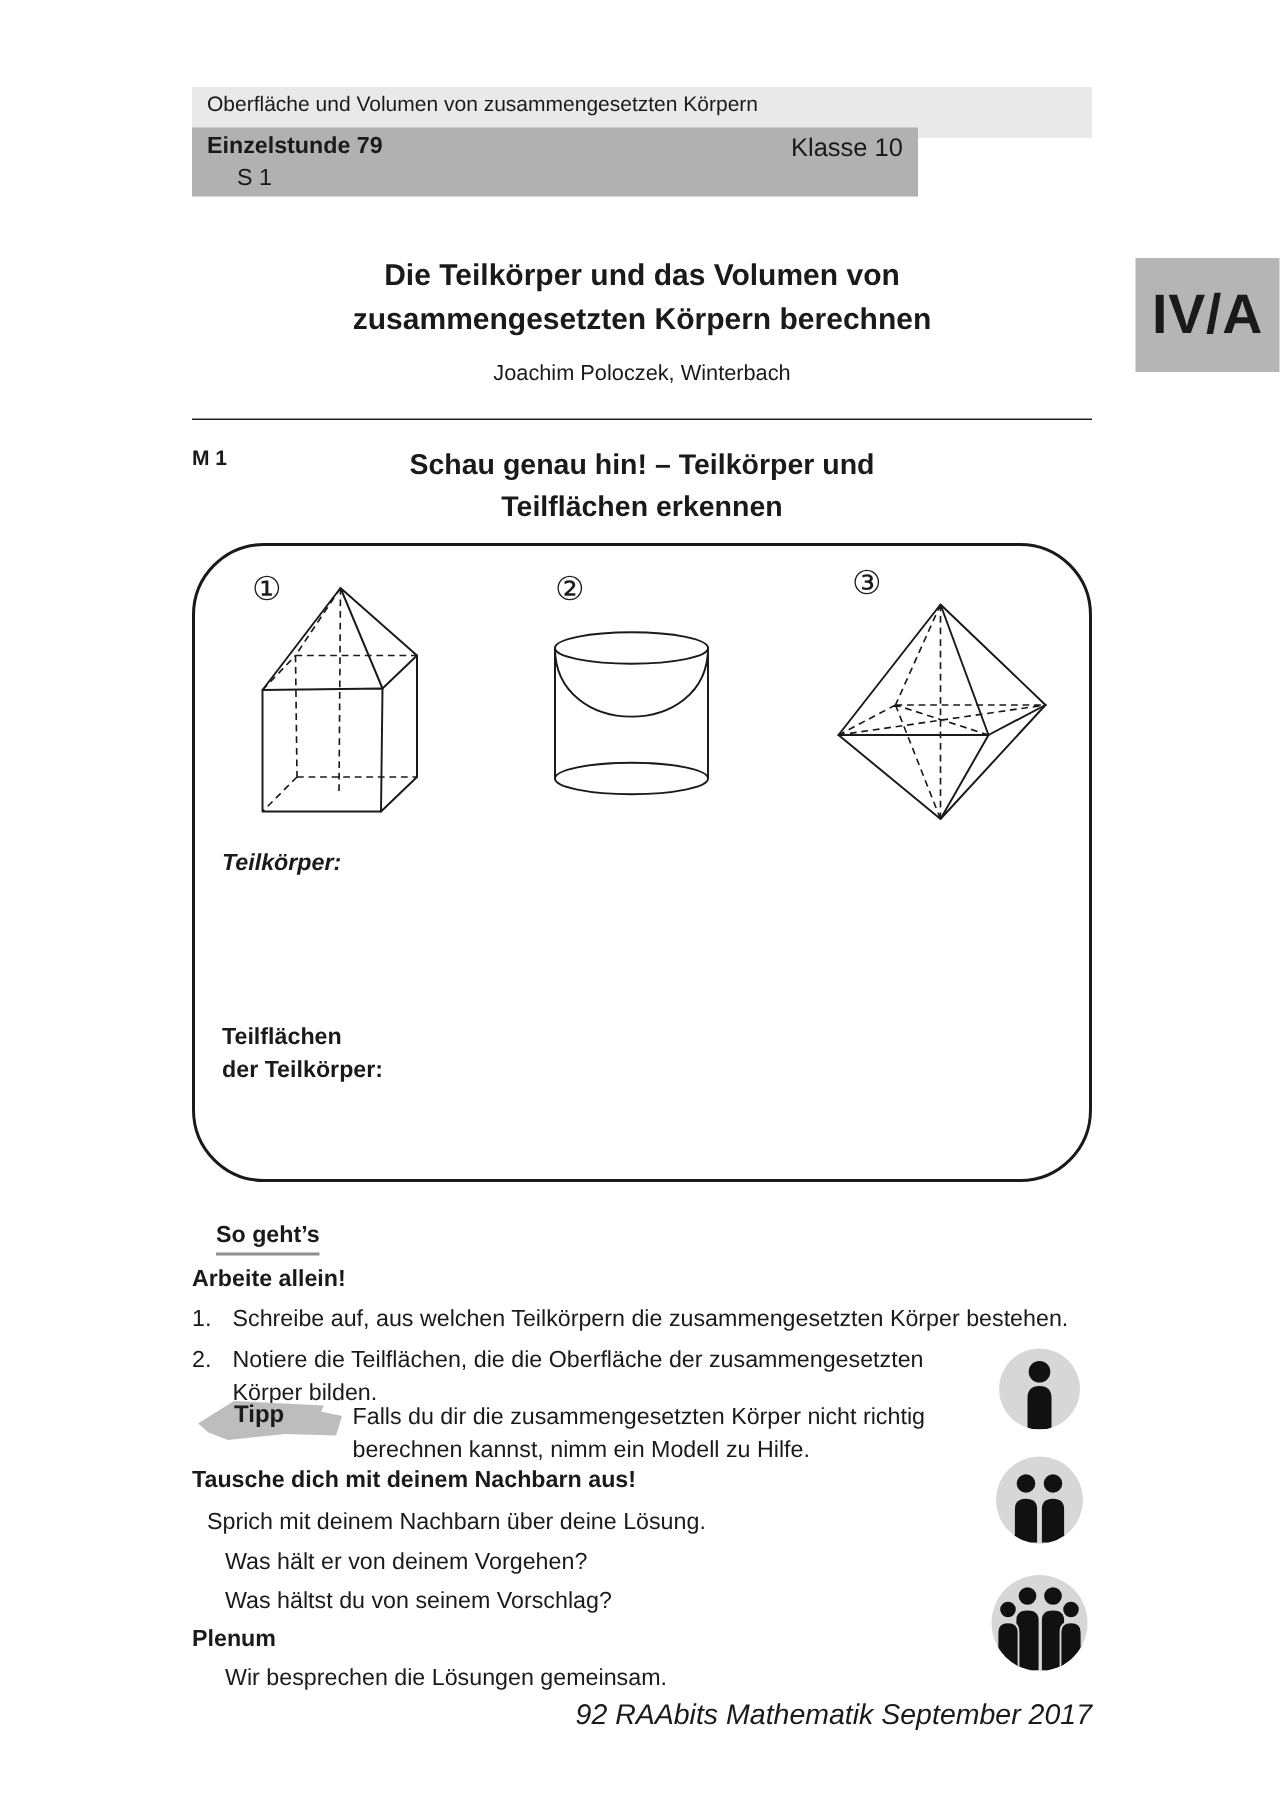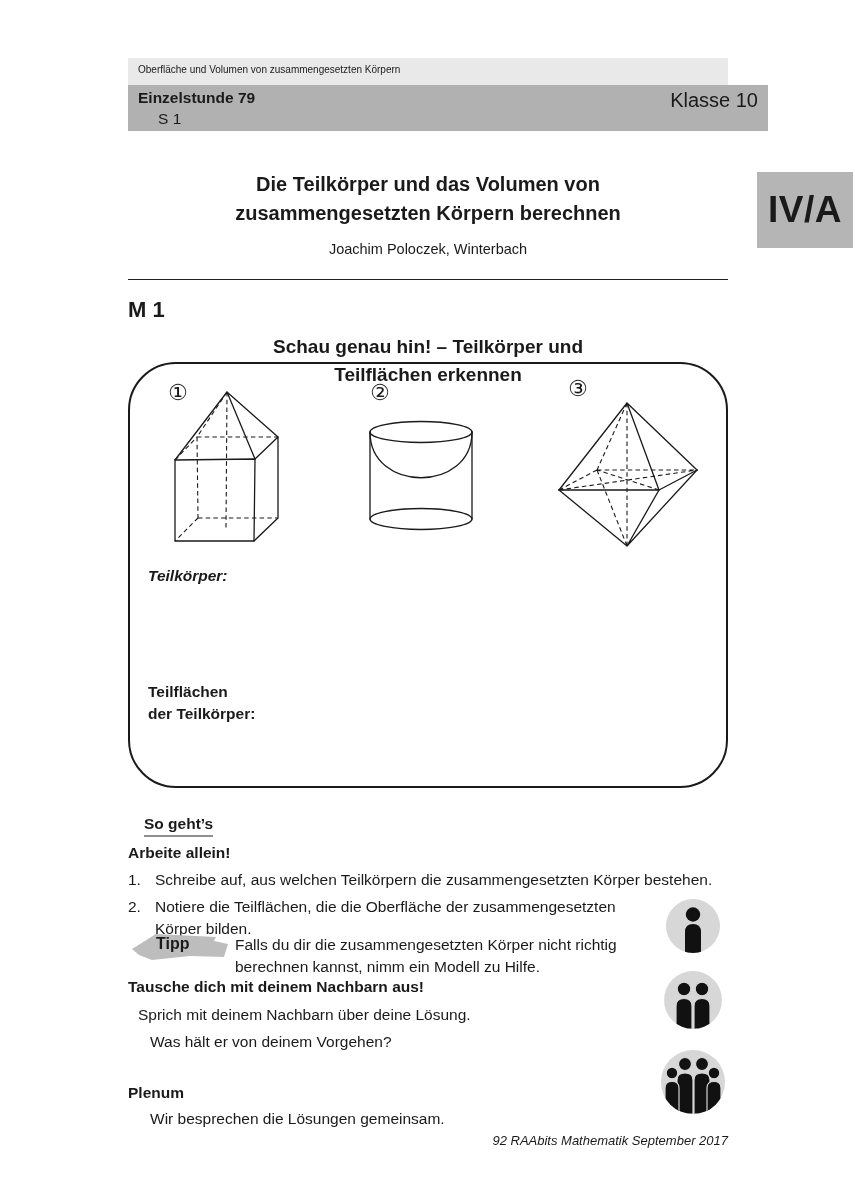--- a/index.html
+++ b/index.html
@@ -6,39 +6,39 @@
     --kicker-bg:#e9e9e9; --band-bg:#b1b1b1; --tag-bg:#b5b5b5;
     --tip-bg:#bdbdbd; --icon-bg:#d7d7d7; --ink:#1a1a1a;
   }
   *{margin:0;padding:0;box-sizing:border-box;}
   html,body{background:#fff;}
   body{font-family:"Liberation Sans","DejaVu Sans",sans-serif;color:var(--ink);}
   .page{position:relative;width:855px;height:1200px;background:#fff;overflow:hidden;}
 
   
   .kicker{position:absolute;left:128px;top:58px;width:600px;height:34px;
-    background:var(--kicker-bg);font-size:10px;line-height:23px;padding-left:10px;}
-  .band{position:absolute;left:128px;top:85px;width:640px;height:46px;background:var(--band-bg);}
+    background:var(--kicker-bg);font-size:14px;line-height:23px;padding-left:10px;}
+  .band{position:absolute;left:128px;top:85px;width:484px;height:46px;background:var(--band-bg);}
   .band .lesson{position:absolute;left:10px;top:4px;font-size:15.5px;font-weight:bold;}
   .band .pagecode{position:absolute;left:30px;top:25px;font-size:15.5px;}
-  .band .klasse{position:absolute;right:10px;top:4px;font-size:20px;}
+  .band .klasse{position:absolute;right:10px;top:4px;font-size:17px;}
 
   .iva{position:absolute;left:757px;top:172px;width:96px;height:76px;background:var(--tag-bg);
     display:flex;align-items:center;justify-content:center;font-size:37px;font-weight:bold;letter-spacing:.5px;}
 
   
   .title{position:absolute;left:128px;top:170px;width:600px;text-align:center;
     font-size:20px;font-weight:bold;line-height:29px;}
   .author{position:absolute;left:128px;top:241px;width:600px;text-align:center;font-size:14.5px;}
   .rule{position:absolute;left:128px;top:279px;width:600px;height:0;border-top:1.6px solid #222;}
 
   
-  .m1-code{position:absolute;left:128px;top:297px;font-size:22px;font-weight:bold;}
+  .m1-code{position:absolute;left:128px;top:297px;font-size:14px;font-weight:bold;}
   .m1-heading{position:absolute;left:128px;top:297px;width:600px;text-align:center;
-    font-size:19px;font-weight:bold;line-height:28px;margin-top:36px;}
+    font-size:19px;font-weight:bold;line-height:28px;}
 
   
   .wbox{position:absolute;left:128px;top:362px;width:600px;height:426px;
     border:2px solid #1a1a1a;border-radius:48px;}
   .fig-num{position:absolute;font-size:22px;font-weight:400;}
   .fig{position:absolute;}
   .fig svg{display:block;}
   .wlabel{position:absolute;font-size:15.5px;font-weight:bold;line-height:22px;}
 
   
@@ -46,21 +46,21 @@
   .t{font-size:15.5px;line-height:22px;}
   .b{font-weight:bold;}
   .sogehts{border-bottom:2.5px solid #8f8f8f;padding-bottom:3px;margin-left:16px;}
   .step{display:flex;}
   .step .num{width:27px;flex:0 0 27px;}
   .tip-swoosh{position:absolute;left:130px;top:928px;width:104px;height:38px;}
   .tip-label{position:absolute;left:156px;top:935px;font-size:16px;font-weight:bold;}
   .tip-text{position:absolute;left:235px;top:934px;}
 
   .footer{position:absolute;left:128px;top:1133px;width:600px;text-align:right;
-    font-size:13px;font-style:italic;}
+    font-size:19px;font-style:italic;}
 
   
   .role{position:absolute;border-radius:50%;background:var(--icon-bg);overflow:hidden;}
   .role svg{display:block;width:100%;height:100%;}
   .role-1{left:666px;top:899px;width:54px;height:54px;}
   .role-2{left:664px;top:971px;width:58px;height:58px;}
   .role-3{left:661px;top:1050px;width:64px;height:64px;}
 
   .wire{stroke:#1a1a1a;stroke-width:1.3;fill:none;stroke-linejoin:round;stroke-linecap:round;}
   .wire-d{stroke:#1a1a1a;stroke-width:1.1;fill:none;stroke-dasharray:4.5 3.2;stroke-linejoin:round;}
@@ -158,20 +158,21 @@
   </div>
   <div class="tip-label">Tipp</div>
   <div class="tip-text t">
     <div>Falls du dir die zusammengesetzten Körper nicht richtig</div>
     <div>berechnen kannst, nimm ein Modell zu Hilfe.</div>
   </div>
 
   <div class="abs t b" style="left:128px;top:976px;">Tausche dich mit deinem Nachbarn aus!</div>
   <div class="abs t" style="left:138px;top:1004px;">Sprich mit deinem Nachbarn über deine Lösung.</div>
   <div class="abs t" style="left:150px;top:1031px;">Was hält er von deinem Vorgehen?</div>
+  <div class="abs t" style="left:150px;top:1057px;">Was hältst du von seinem Vorschlag?</div>
 
   <div class="abs t b" style="left:128px;top:1082px;">Plenum</div>
   <div class="abs t" style="left:150px;top:1108px;">Wir besprechen die Lösungen gemeinsam.</div>
 
   <div class="role role-1">
     <svg viewBox="0 0 54 54">
       <circle cx="27" cy="15.5" r="7.2" fill="#111"></circle>
       <path d="M19,33 q0,-8 8,-8 q8,0 8,8 L35,54 L19,54 Z" fill="#111"></path>
     </svg>
   </div>

